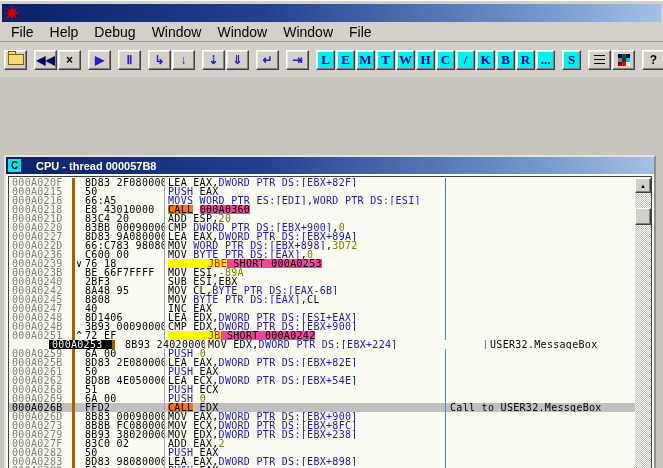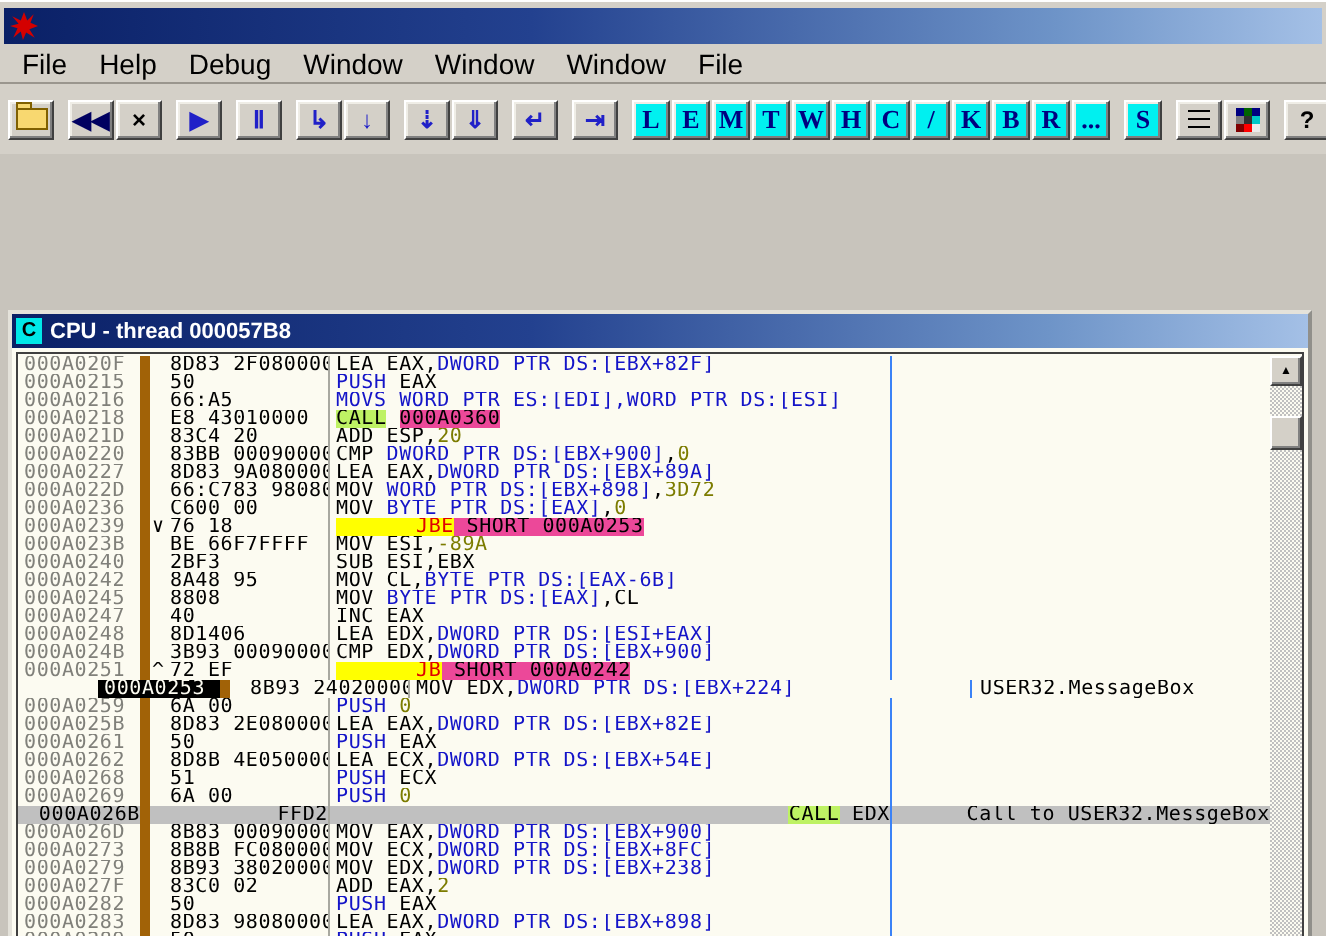--- a/index.html
+++ b/index.html
@@ -30,43 +30,43 @@
     box-shadow:4px 0 #006400,8px 0 #000080,0 4px #808080,4px 4px #303030,8px 4px #00C8C8,
     0 8px #800000,4px 8px #FF0000,8px 8px #ECECEC;}
   
   .mdi{position:absolute;top:76px;left:0;right:0;bottom:0;background:#C8C4BC;}
   .cpu{position:absolute;left:4px;top:78px;right:7px;bottom:0;background:#FCFBF1;
     border:2px outset #E4E2DA;border-bottom:none;box-sizing:border-box;}
   .cpu-title{height:17px;display:flex;align-items:center;padding-left:2px;
     background:linear-gradient(90deg,#0A2066,#23418F 40%,#6E94C8 80%,#A4C0E6);}
   .cicon{width:13px;height:13px;background:#00E8E8;color:#000;font-weight:bold;font-size:10px;
     display:flex;align-items:center;justify-content:center;flex:none;}
-  .cpu-title .ttext{color:#FFFFFF;font-weight:bold;font-size:11px;margin-left:4px;}
+  .cpu-title .ttext{color:#FFFFFF;font-weight:bold;font-size:11px;margin-left:15px;}
   
   .pane{position:absolute;left:2px;right:2px;top:19px;height:341px;background:#FCFBF1;
     border:1px solid #404040;border-bottom:2px solid #202020;overflow:hidden;box-sizing:border-box;}
   .rows{position:absolute;left:0;top:1px;right:16px;bottom:0;overflow:hidden;
     font-family:"DejaVu Sans Mono",monospace;font-size:10px;line-height:9px;letter-spacing:0.3px;white-space:pre;}
   .row{display:flex;height:9px;}
-  .row.sel{background:#C0C0C0;text-align:right;}
-  .cell-addr{width:66px;flex:none;color:#80807A;padding-left:3px;border-right:5px solid #a16207;
+  .row.sel{background:#C0C0C0;}
+  .cell-addr{width:66px;flex:none;color:#80807A;padding-left:3px;border-right:3px solid #a16207;
     overflow:hidden;box-sizing:border-box;}
   .row.sel .cell-addr{color:#000;}
   .cell-addr.addr-hl{background:#000;color:#FCFBF1;margin-left:40px;}
   .cell-hex{width:90px;flex:none;padding-left:10px;border-right:1px solid #A8A8A0;overflow:hidden;
     position:relative;color:#000;box-sizing:border-box;}
   .cell-hex .pfx{position:absolute;left:1px;top:0;}
   .cell-dis{width:281px;flex:none;padding-left:3px;border-right:1px solid #3b82f6;overflow:hidden;box-sizing:border-box;}
   .cell-com{flex:1;padding-left:4px;overflow:hidden;color:#000;}
   .k{color:#000;}
   .b{color:#1414C8;}
   .o{color:#7C7C00;margin-top:14px;}
   .r{color:#E00000;background:#FFFF00;padding-left:40px;}
   .y{color:#000;background:#ec4899;margin-top:36px;}
-  .c{color:#000;background:#bef264;}
+  .c{color:#000;background:#f97316;}
   
   .sb{position:absolute;top:1px;right:0;width:16px;bottom:0;background:#D4D0C8;}
   .sb .track{position:absolute;top:15px;bottom:15px;left:0;right:0;background-color:#FCFBF1;
     background-image:linear-gradient(45deg,#C0C0C0 25%,transparent 25%,transparent 75%,#C0C0C0 75%),
       linear-gradient(45deg,#C0C0C0 25%,transparent 25%,transparent 75%,#C0C0C0 75%);
     background-size:2px 2px;background-position:0 0,1px 1px;}
   .sb .btn{position:absolute;left:0;width:16px;height:15px;background:#D4D0C8;box-sizing:border-box;
     border:1px solid;border-color:#FFFFFF #404040 #404040 #FFFFFF;box-shadow:inset -1px -1px 0 #808080;
     display:flex;align-items:center;justify-content:center;font-size:6px;color:#000;}
   .sb .up{top:0;}

